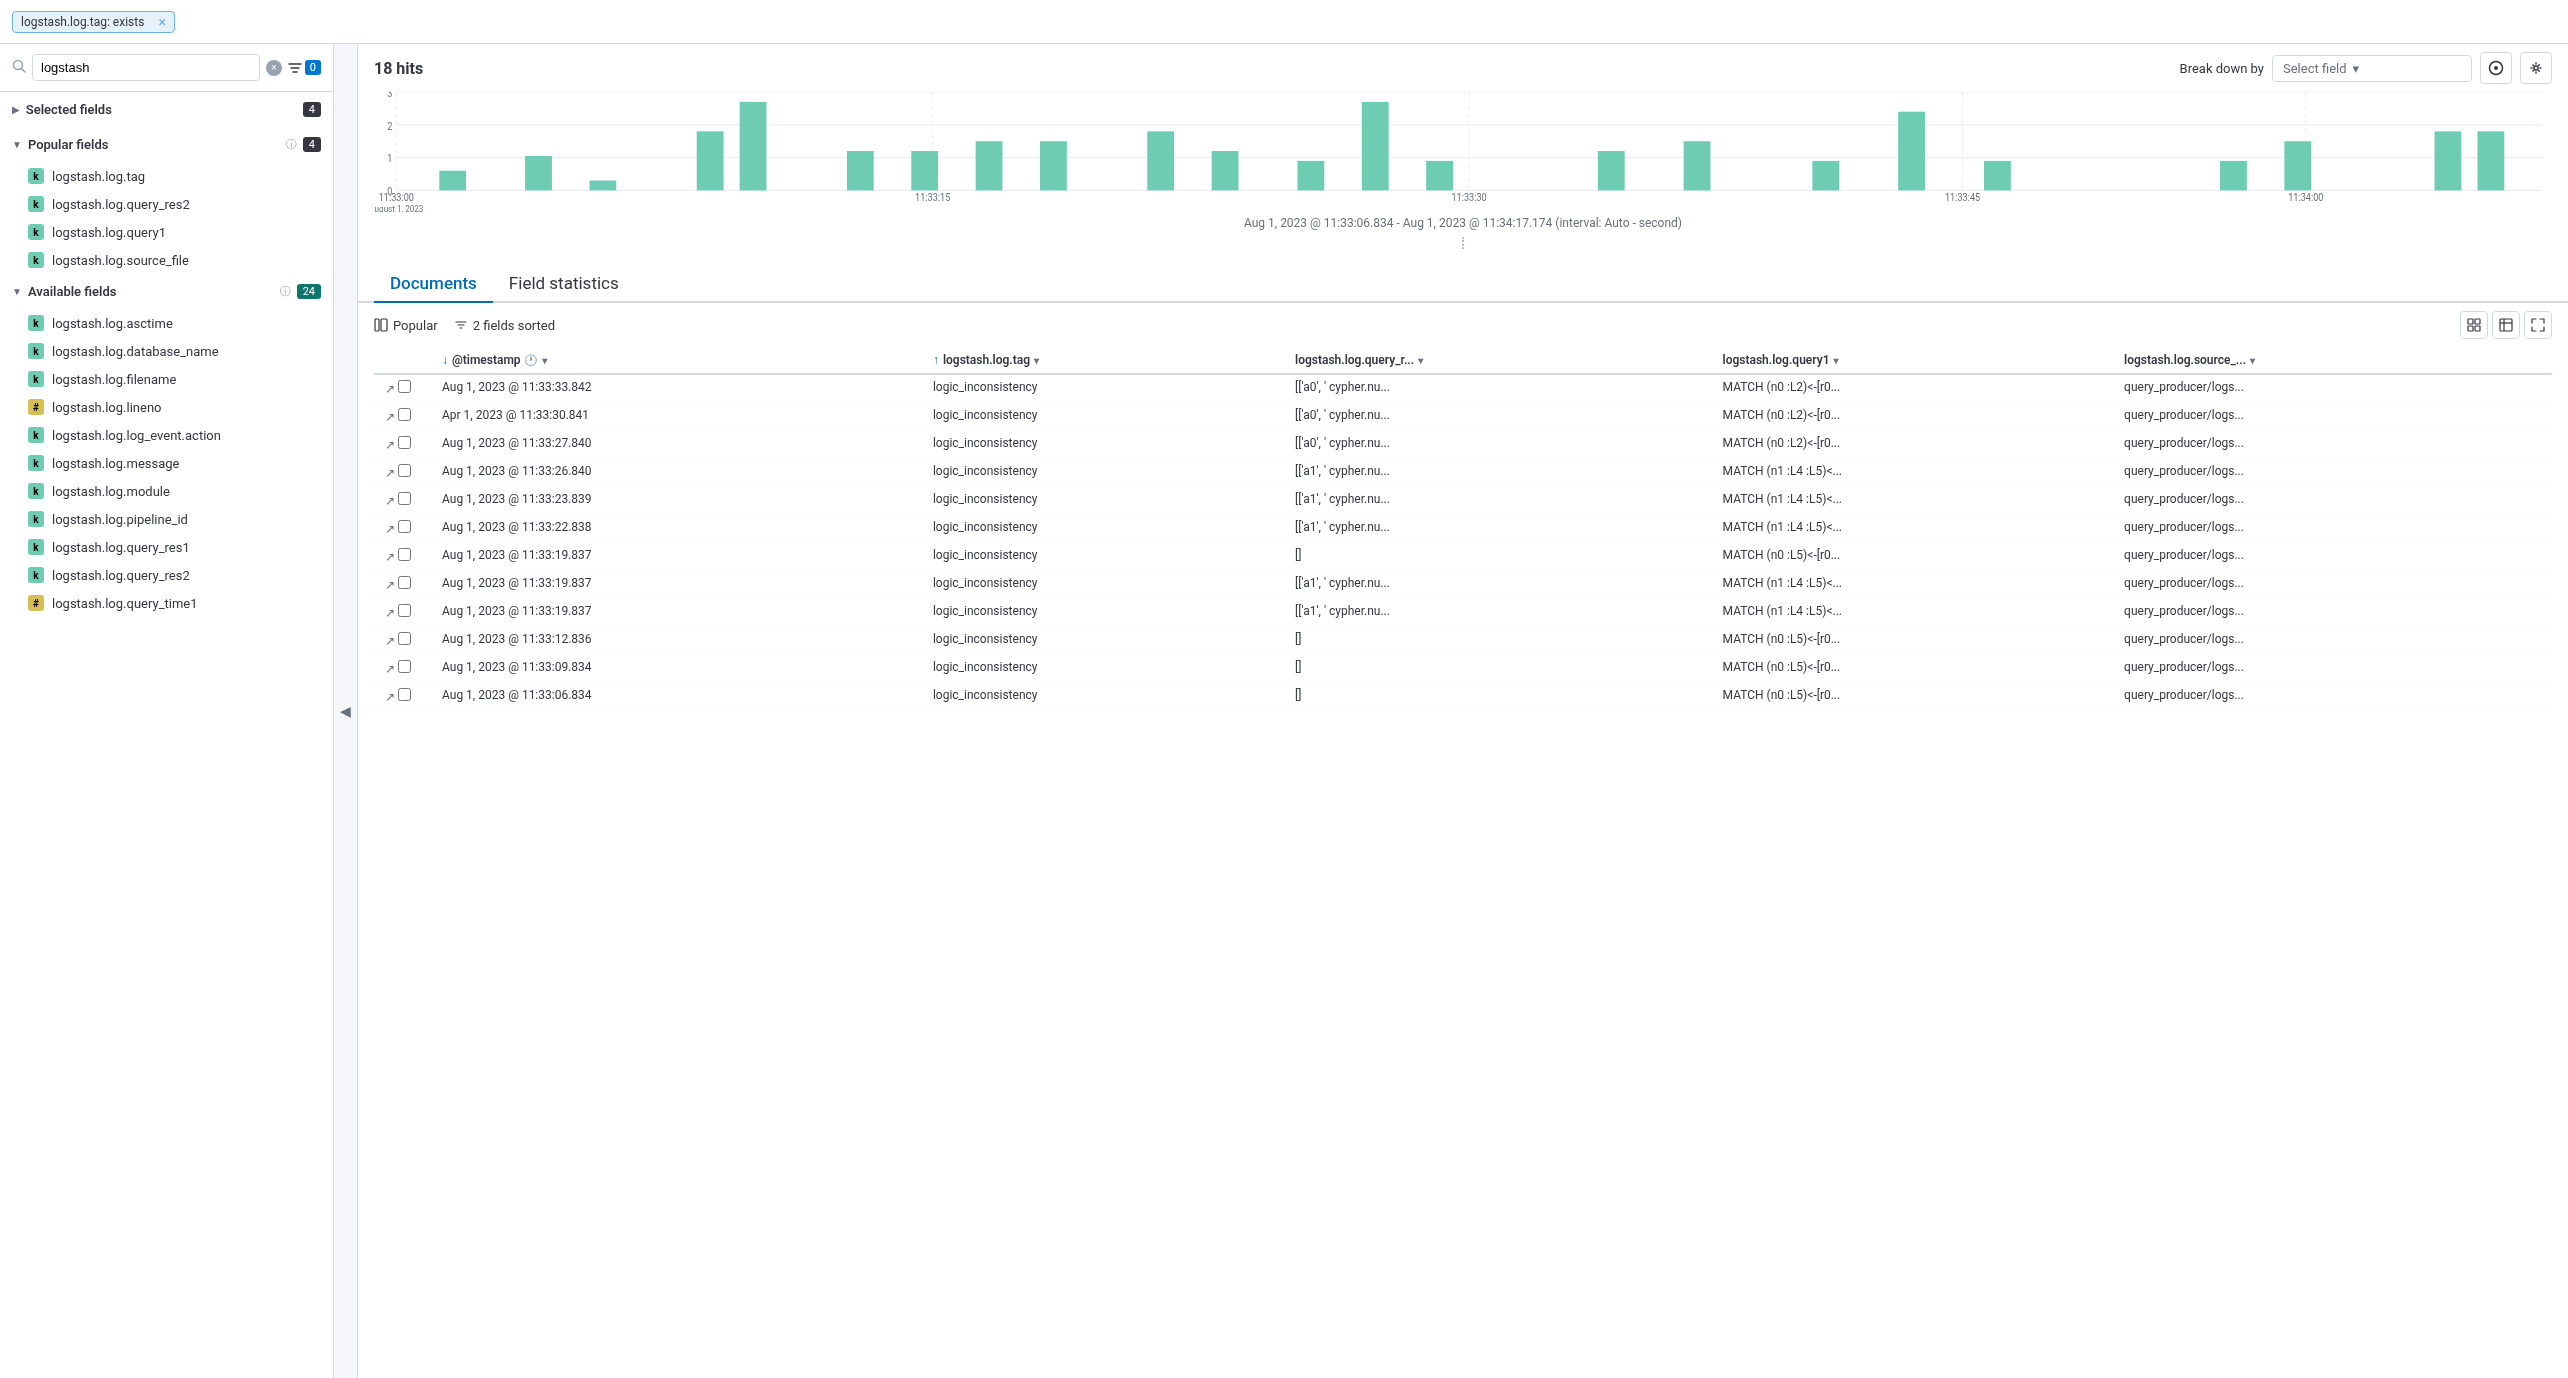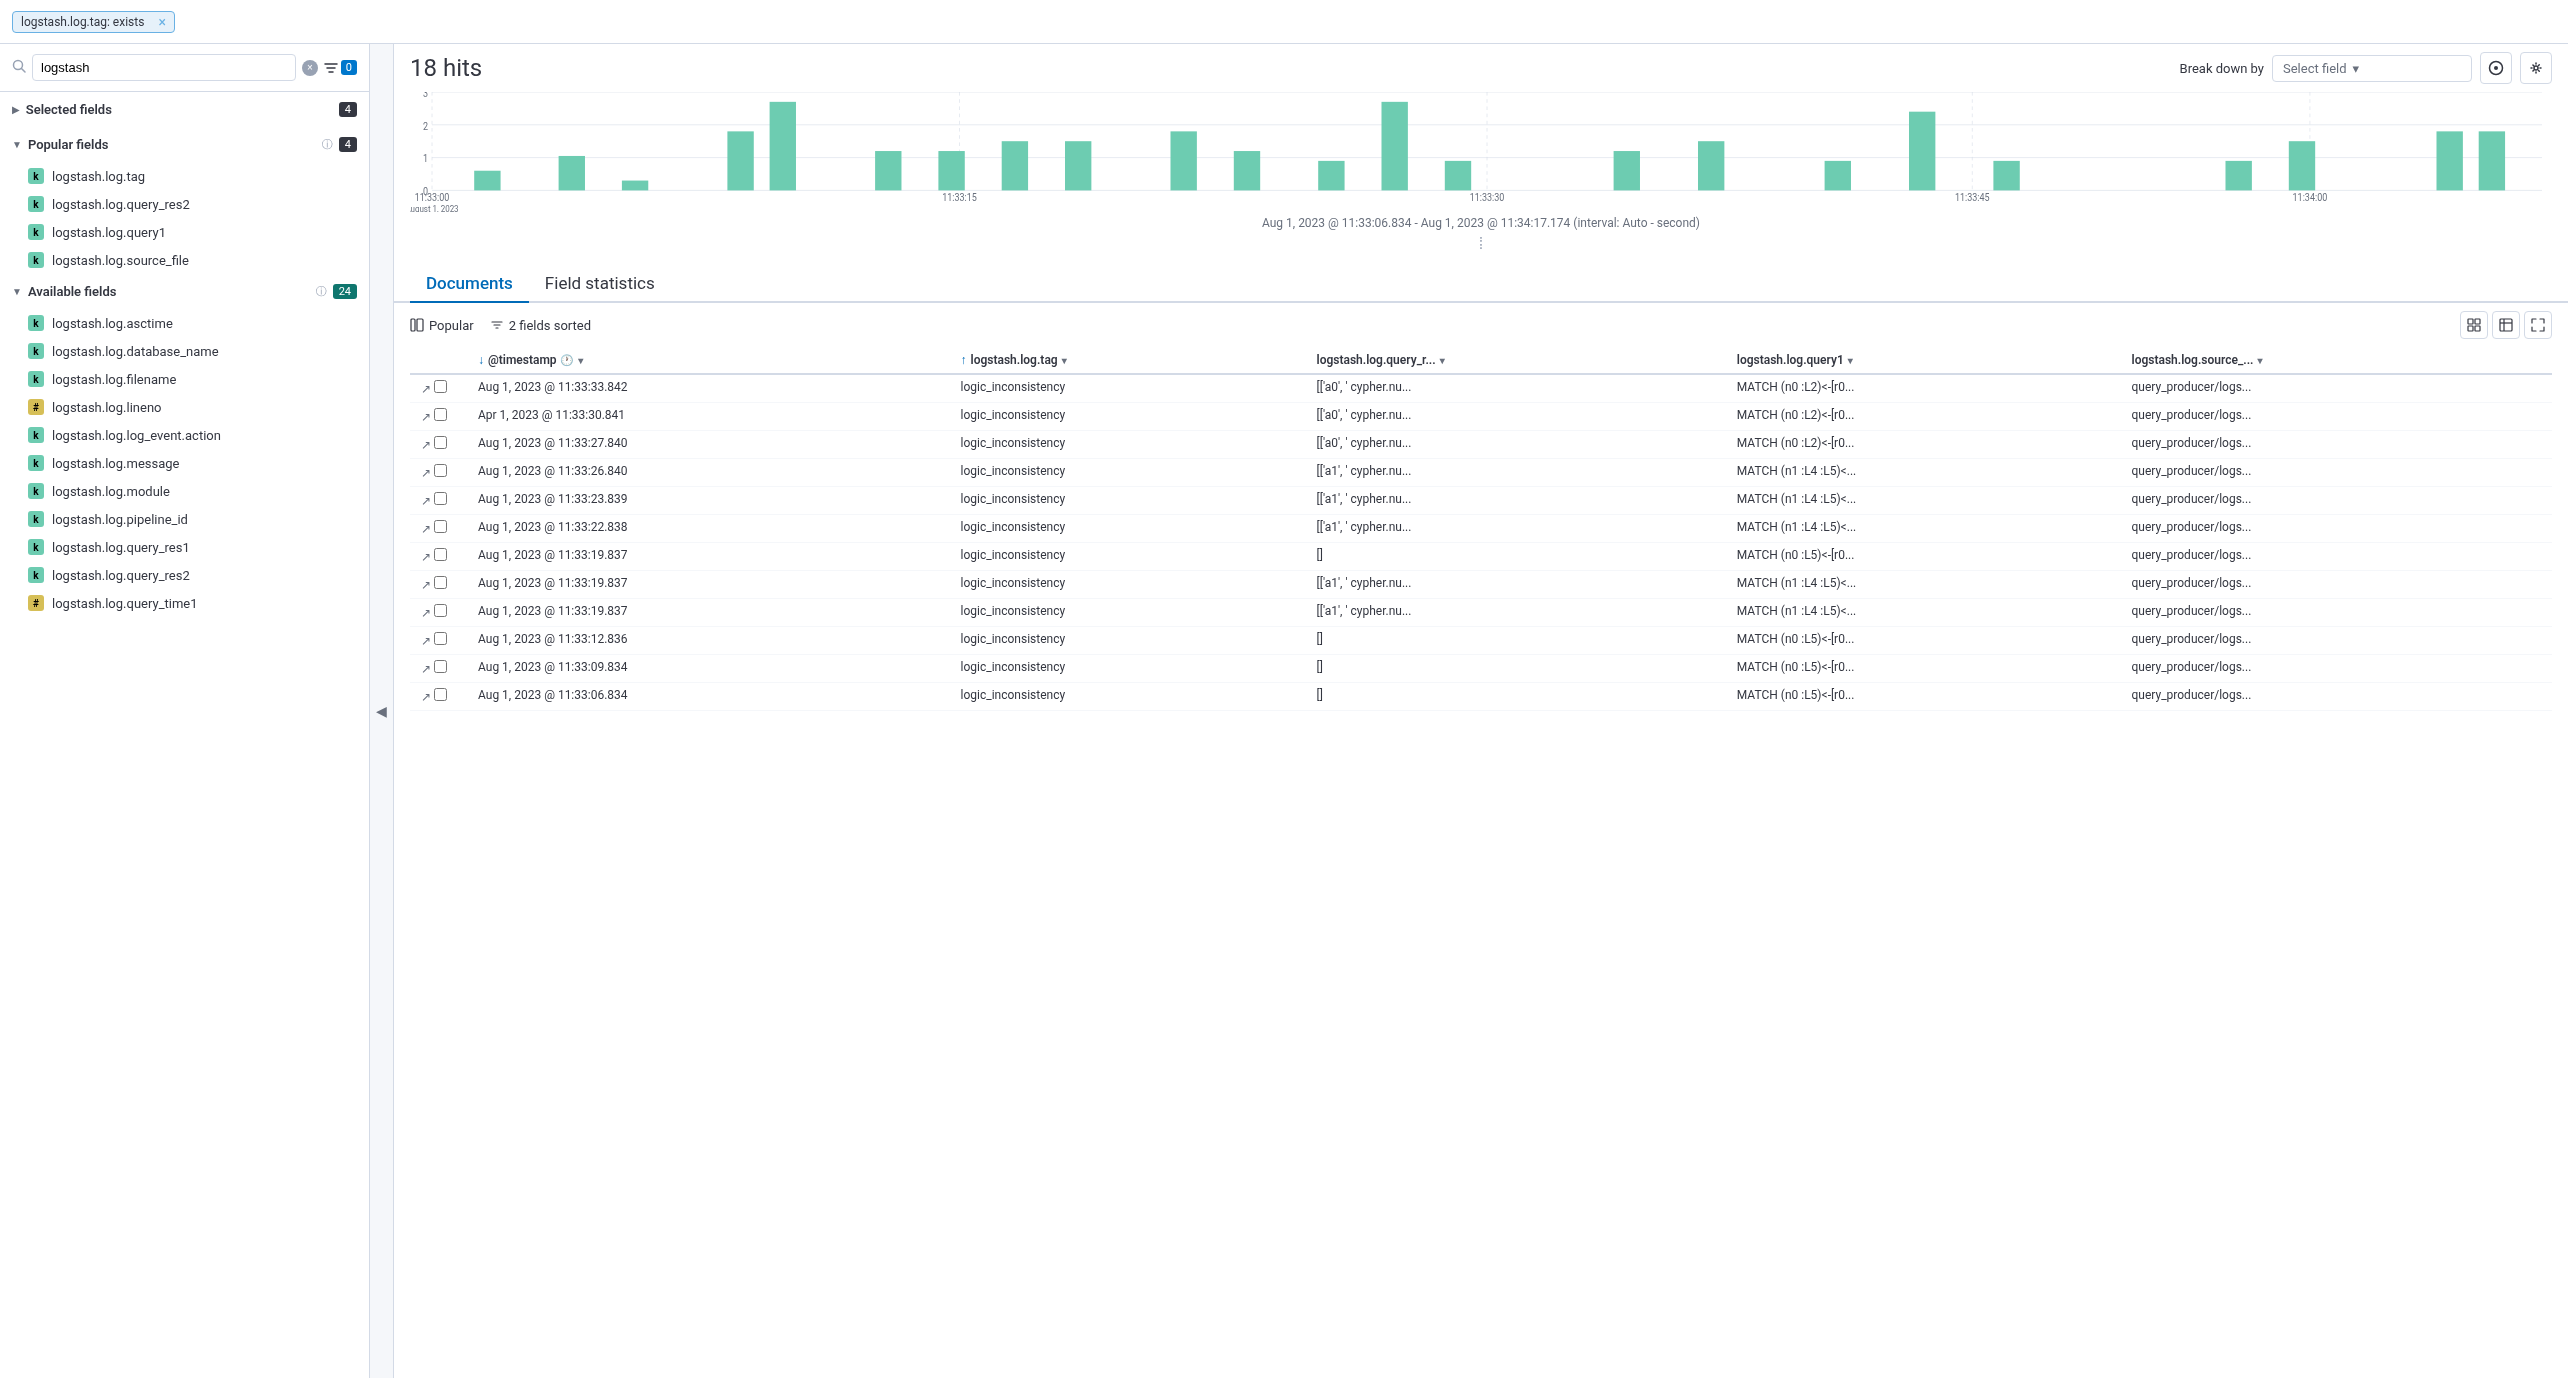--- a/index.html
+++ b/index.html
@@ -8,21 +8,21 @@
     
     .app { display: flex; flex-direction: column; height: 100vh; }
     .top-bar { display: flex; align-items: center; padding: 6px 12px; border-bottom: 1px solid #d3dae6; background: #fff; min-height: 44px; }
     .main { display: flex; flex: 1; overflow: hidden; }
 
     
     .filter-tag { display: inline-flex; align-items: flex-end; gap: 14px; background: #e6f1fa; border: 1px solid #69b1e4; border-radius: 4px; padding: 3px 8px; font-size: 12px; color: #343741; }
     .filter-tag .close-btn { cursor: pointer; color: #69b1e4; font-size: 14px; line-height: 1; }
 
     
-    .sidebar { width: 370px; border-right: 1px solid #d3dae6; display: flex; flex-direction: column; overflow: hidden; background: #fff; }
+    .sidebar { width: 334px; border-right: 1px solid #d3dae6; display: flex; flex-direction: column; overflow: hidden; background: #fff; }
     .sidebar-search { display: flex; align-items: center; gap: 6px; padding: 10px 12px; border-bottom: 1px solid #d3dae6; }
     .sidebar-search input { flex: 1; border: 1px solid #d3dae6; border-radius: 4px; padding: 5px 8px; font-size: 13px; outline: none; }
     .search-icon-wrap { color: #98a2b3; }
     .clear-btn { background: #98a2b3; border: none; border-radius: 50%; width: 16px; height: 16px; cursor: pointer; display: flex; align-items: center; justify-content: center; color: #fff; font-size: 10px; }
     .filter-btn { display: flex; align-items: center; gap: 3px; cursor: pointer; color: #343741; }
     .filter-count { background: #0077cc; color: #fff; border-radius: 3px; padding: 1px 5px; font-size: 11px; }
 
     .sidebar-content { flex: 1; overflow-y: auto; }
 
     .sidebar-section { }
@@ -39,21 +39,21 @@
     .field-type.hash { background: #d6bf57; color: #000; }
     .field-name { font-size: 13px; color: #343741; }
 
     
     .sidebar-toggle { display: flex; align-items: center; justify-content: center; width: 24px; cursor: pointer; border-right: 1px solid #d3dae6; background: #f5f7fa; }
 
     
     .main-content { flex: 1; display: flex; flex-direction: column; overflow: hidden; }
 
     .hits-bar { display: flex; align-items: center; justify-content: space-between; padding: 8px 16px; }
-    .hits-count { font-size: 24px; font-weight: 400; }
+    .hits-count { font-size: 16px; font-weight: 700; }
     .break-down-bar { display: flex; align-items: center; gap: 8px; }
     .break-down-label { font-size: 13px; color: #343741; padding-left: 32px; }
     .select-field-btn { display: flex; align-items: center; gap: 6px; border: 1px solid #d3dae6; border-radius: 4px; padding: 5px 10px; cursor: pointer; font-size: 13px; color: #69707d; background: #fff; min-width: 200px; justify-content: flex-start; }
     .icon-btn { border: 1px solid #d3dae6; border-radius: 4px; width: 32px; height: 32px; display: flex; align-items: center; justify-content: center; cursor: pointer; background: #fff; }
 
     
     .chart-area { padding: 0 16px 8px; }
     .chart-container { position: relative; height: 120px; }
     .chart-svg { width: 100%; height: 100%; }
     .time-range-label { text-align: center; font-size: 12px; color: #69707d; margin-top: 4px; }

